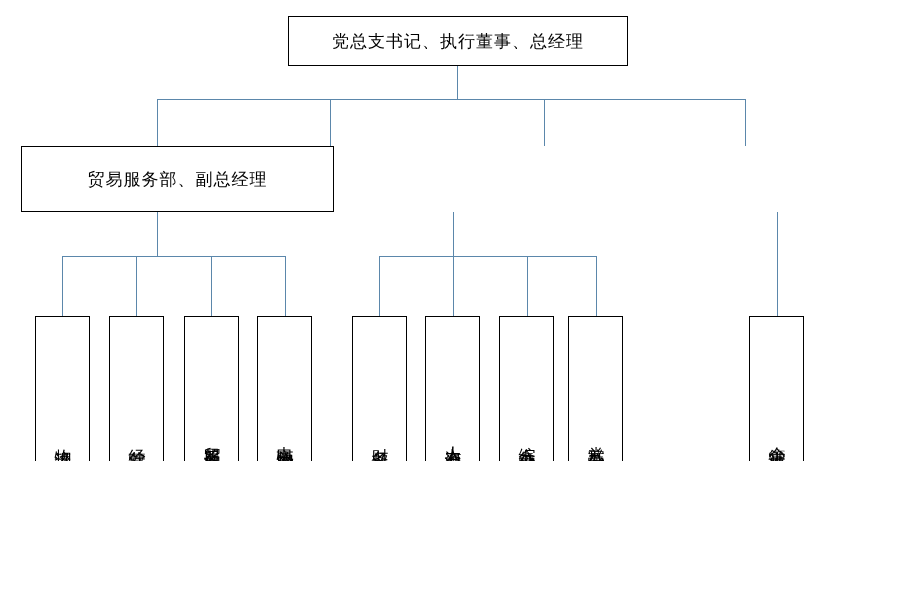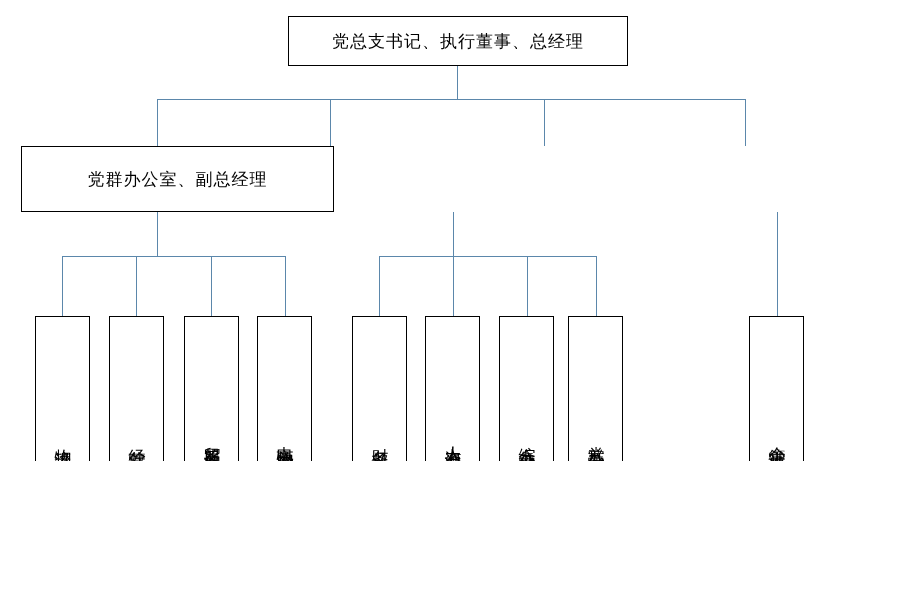--- a/index.html
+++ b/index.html
@@ -75,21 +75,21 @@
   <div class="conn v" style="left:527px;top:256px;height:60px;"></div>
   <div class="conn v" style="left:596px;top:256px;height:60px;"></div>
 
   <div class="conn v" style="left:777px;top:212px;height:104px;"></div>
 
   <div class="node horizontal" style="left:288px;top:16px;width:340px;height:50px;">
     <span>党总支书记、执行董事、总经理</span>
   </div>
 
   <div class="node horizontal" style="left:21px;top:146px;width:313px;height:66px;">
-    <span>党群办公室、副总经理</span>
+    <span>贸易服务部、副总经理</span>
   </div>
 
 
   <div class="node vertical" style="left:35px;top:316px;width:55px;height:243px;">
     <span class="vtext">物流港</span>
   </div>
 
   <div class="node vertical" style="left:109px;top:316px;width:55px;height:243px;">
     <span class="vtext">经营部</span>
   </div>

